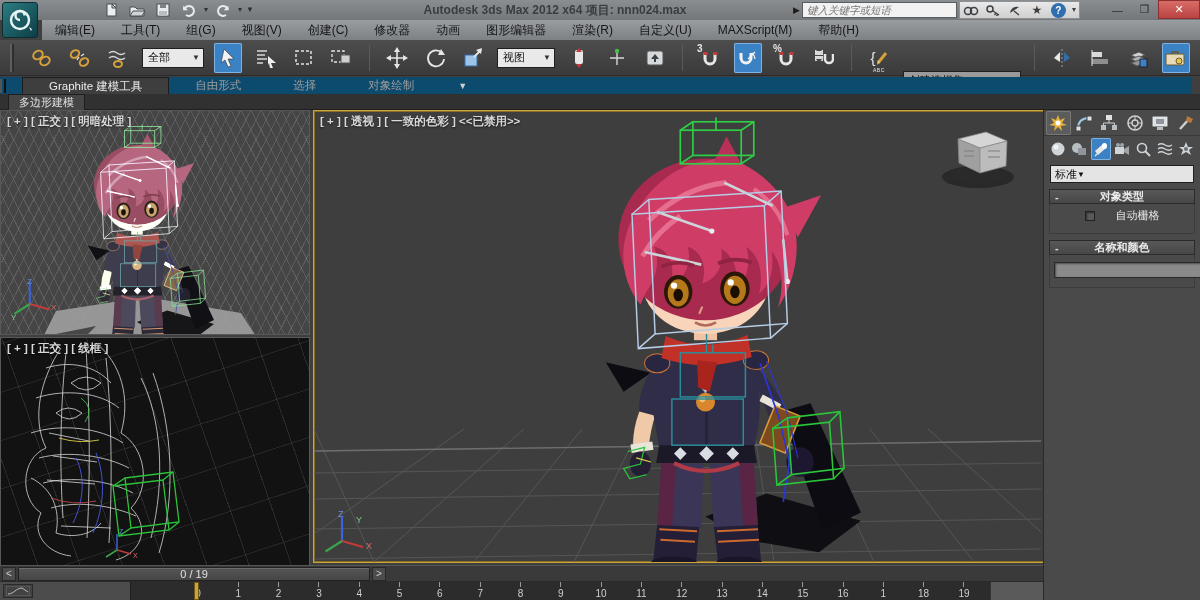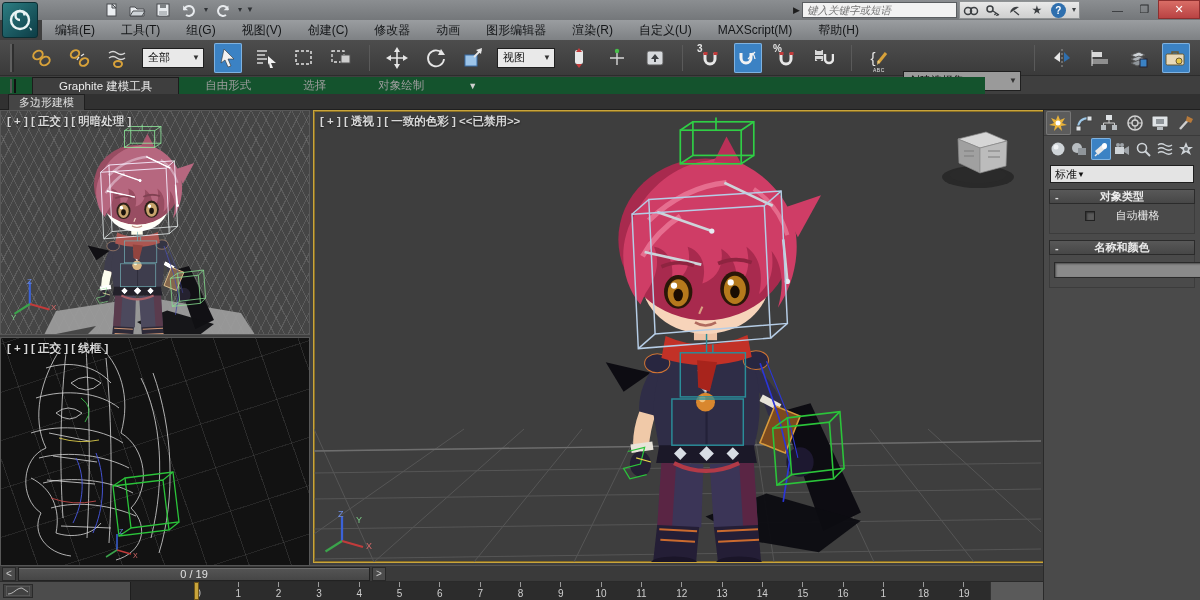--- a/index.html
+++ b/index.html
@@ -44,22 +44,22 @@
   .tbtn.active{background:#3b82c4;box-shadow:inset 0 0 0 1px #7fb2e0;}
   .tsep{width:1px;height:26px;background:#272727;border-right:1px solid #5a5a5a;margin:0 3px;flex:none;}
   .tdrop{height:20px;background:#e9e9e9;border:1px solid #1f1f1f;color:#111;font-size:11px;
     display:flex;align-items:center;justify-content:space-between;padding:0 3px 0 5px;flex:none;}
   .tdrop .dd{font-size:8px;color:#333;}
   .tdrop.dark{background:#9a9a9a;margin-top:46px;}
   .snaplbl{position:absolute;left:1px;top:0;font-size:10px;font-weight:bold;color:#e6e6e6;}
   .abclbl{position:absolute;left:8px;bottom:0;font-size:5px;color:#e6e6e6;letter-spacing:.5px;}
 
   
-  .ribbon-tabs{position:absolute;left:0;top:77px;width:985px;height:17px;background:#14532d;
-    display:flex;align-items:flex-end;padding-left:10px;}
+  .ribbon-tabs{position:absolute;left:0;top:77px;width:1192px;height:17px;background:#0c4a6e;
+    display:flex;align-items:flex-end;}
   .rgrip{width:6px;height:14px;border-left:2px solid #555;border-right:2px solid #111;margin-right:16px;align-self:center;}
   .rtab{padding:1px 26px;font-size:11.5px;color:#9d9d9d;height:17px;line-height:15px;white-space:nowrap;}
   .rtab.active{background:#3e3e3e;color:#ececec;border:1px solid #1c1c1c;border-bottom:none;}
   .rmin{margin-left:18px;color:#cfcfcf;font-size:9px;align-self:center;}
   .ribbon-sub{position:absolute;left:0;top:94px;width:1200px;height:16px;background:#313131;border-bottom:1px solid #1f1f1f;}
   .ptab{position:absolute;left:8px;top:0;height:16px;padding:0 10px;background:#454545;border:1px solid #1f1f1f;border-bottom:none;
     font-size:11px;color:#e2e2e2;line-height:15px;}
 
   
   .vp{position:absolute;overflow:hidden;}
@@ -290,20 +290,21 @@
         <span class="caret">▾</span>
       <div class="qbtn">
         <svg width="18" height="14">
             <path d="M14,7 a5,5 0 1 0 -2,5" fill="none" stroke="#e8ebee" stroke-width="2"></path>
             <path d="M14,2 v6 h-6 z" fill="#e8ebee" transform="scale(.8) translate(4,1)"></path>
           </svg>
       </div>
         <span class="caret">▾</span>
       <span class="caret">▼</span>
     </div>
+    <div class="win-title">Autodesk 3ds Max 2012 x64    项目: nnn024.max</div>
     <div class="search-wrap">
       <span class="flyout-arrow">▶</span>
       <input class="search-input" placeholder="键入关键字或短语" style="">
       <div class="search-icons">
         <span class="sicon">
           <svg width="16" height="12">
               <circle cx="5" cy="7" r="3.5" fill="none" stroke="#3c3f42" stroke-width="1.5"></circle>
               <circle cx="11" cy="7" r="3.5" fill="none" stroke="#3c3f42" stroke-width="1.5"></circle>
               <path d="M7,4 h2" stroke="#3c3f42"></path>
             </svg>

